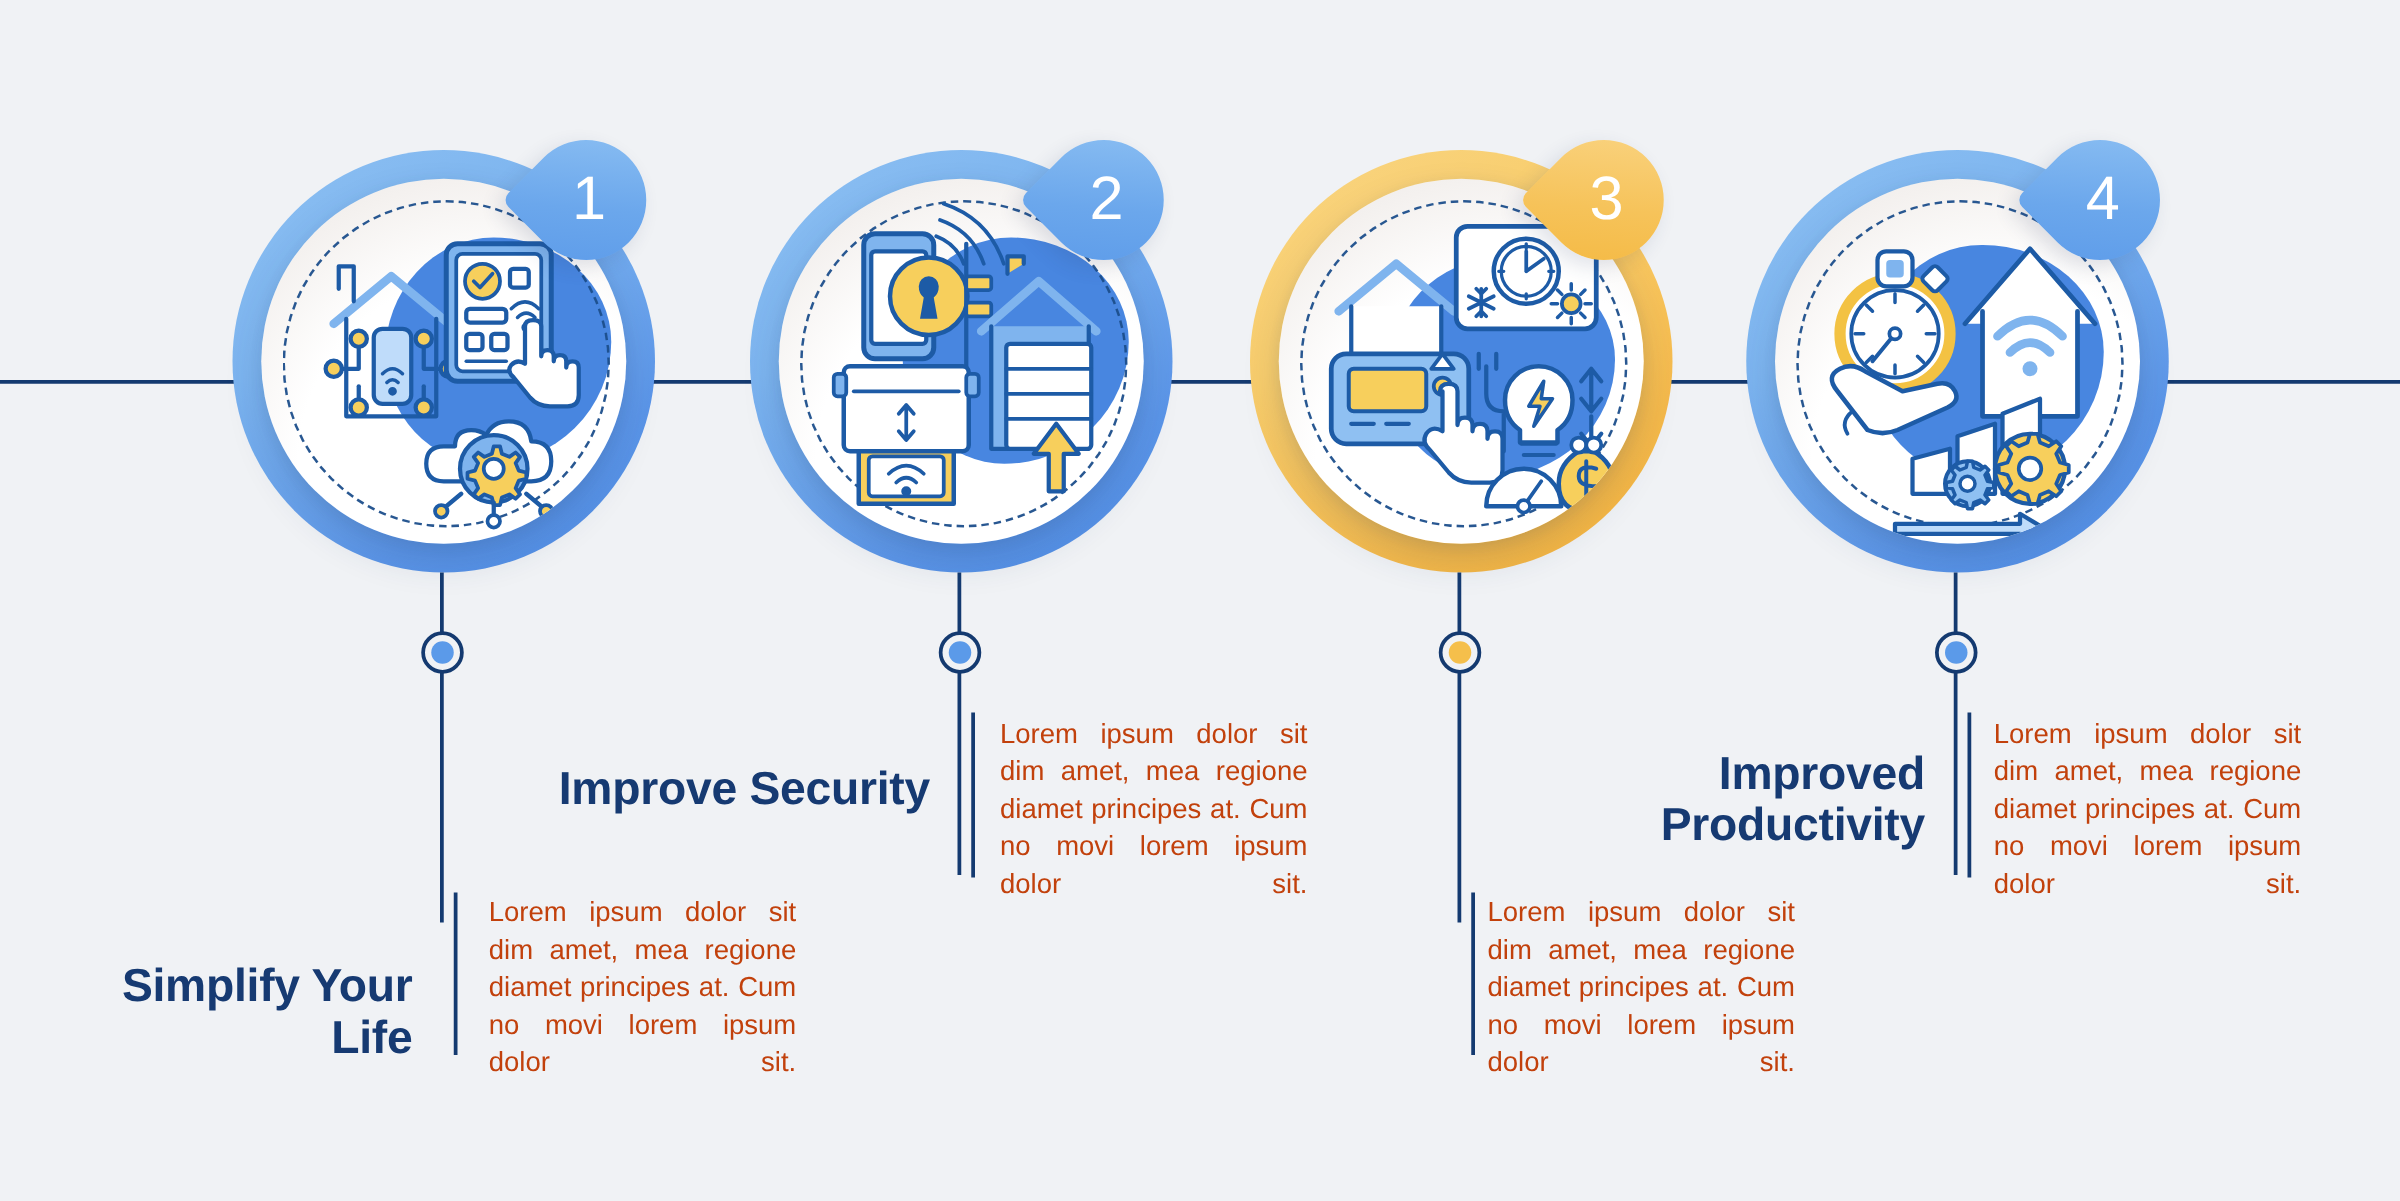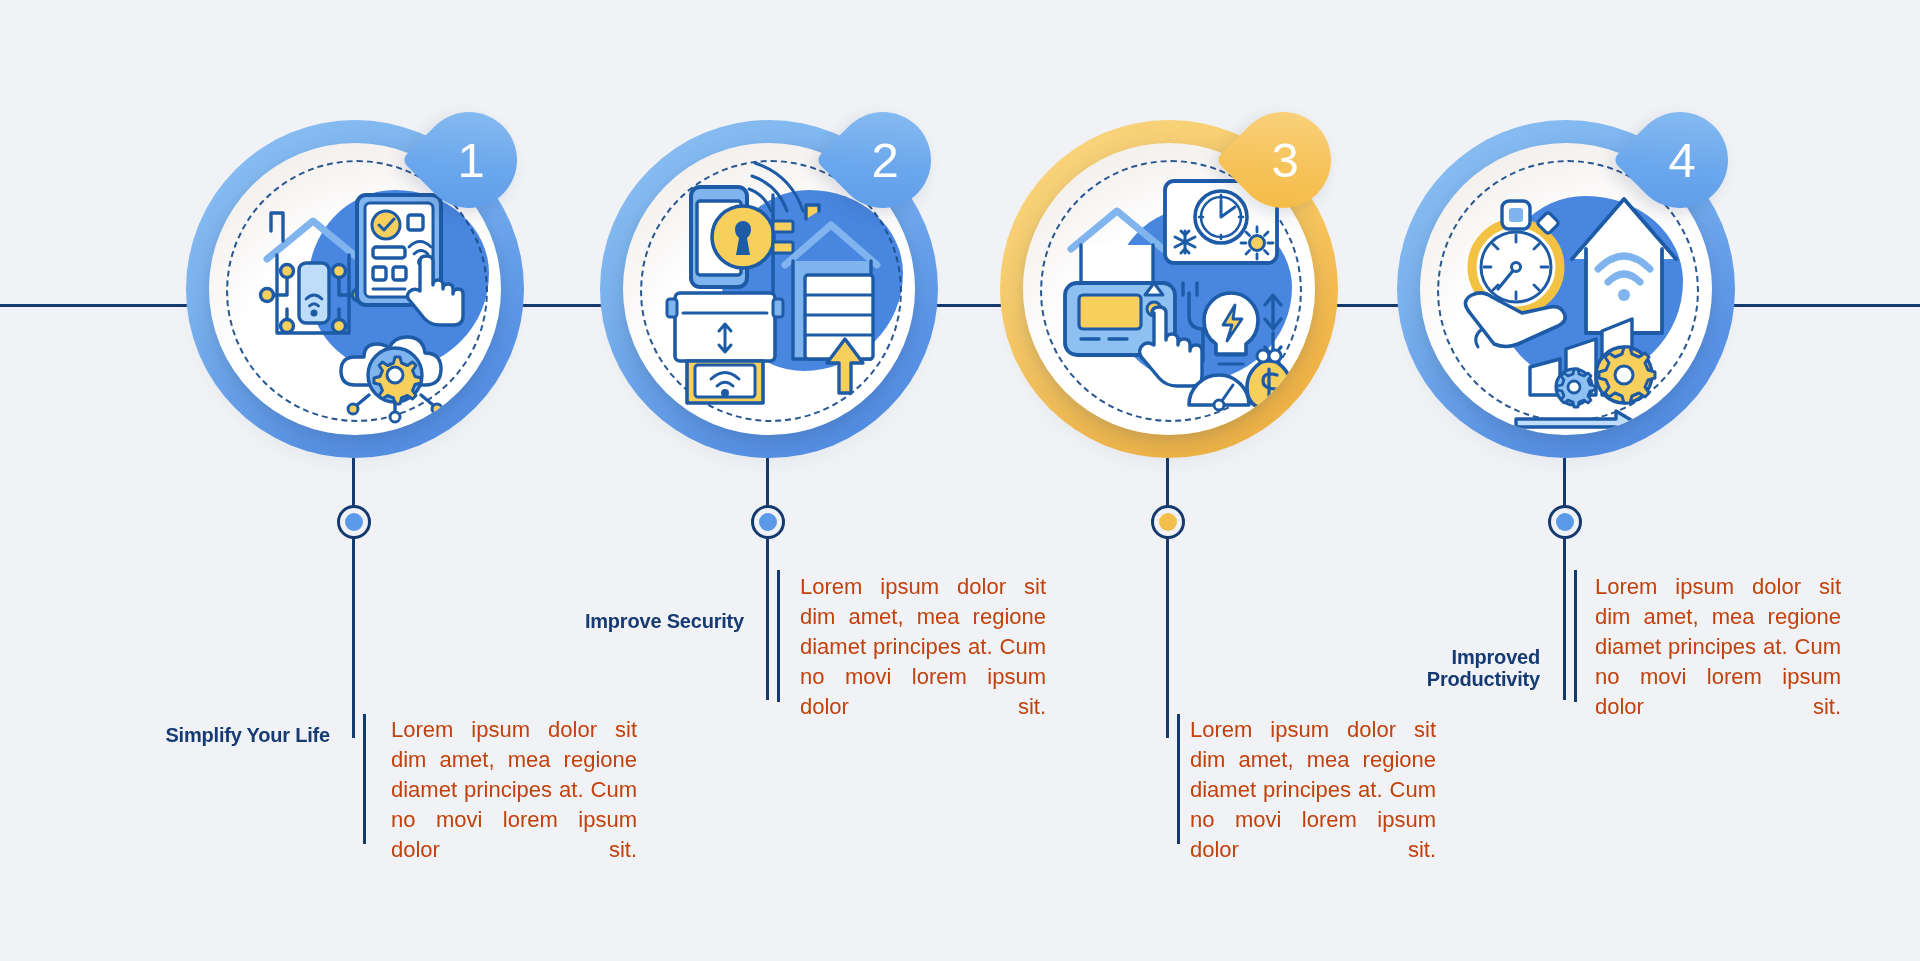--- a/index.html
+++ b/index.html
@@ -154,21 +154,21 @@
     display: block;
     width: 18px;
     height: 18px;
     border-radius: 50%;
   }
   .dot i.blue  { background: #5b9ae9; }
   .dot i.amber { background: #f5bf4b; }
   .heading {
     position: absolute;
     color: #163a72;
-    font-size: 20px;
+    font-size: 37px;
     font-weight: bold;
     line-height: 1.12;
     letter-spacing: -0.2px;
   }
   .heading.right { text-align: right; }
   .body {
     position: absolute;
     color: #c2410c;
     font-size: 22px;
     line-height: 1.36;
@@ -242,21 +242,21 @@
       </svg>
     </div>
     <div class="badge blue">
       <span>1</span>
     </div>
   </div>
   <div class="stem" style="left:352px; top:458px; height:280px;"></div>
   <div class="dot" style="left:337px; top:505px;">
       <i class="blue"></i>
     </div>
-  <div class="heading right" style="left:40px; top:724px; width:290px;">Simplify Your Life</div>
+  <div class="heading right" style="left:40px; top:768px; width:290px;">Simplify Your Life</div>
   <div class="divider" style="left:363px; top:714px; height:130px;"></div>
   <div class="body" style="left:391px; top:715px;">Lorem ipsum dolor sit dim amet, mea regione diamet principes at. Cum no movi lorem ipsum dolor sit.</div>
 
   <div class="node node-2">
     <div class="ring blue"></div>
     <div class="disc">
       <div class="blob"></div>
       <div class="orbit"></div>
       <svg class="art" viewBox="0 0 292 292">
         <g fill="none" stroke="#1d5ba6" stroke-width="3.4" stroke-linecap="round" stroke-linejoin="round">
@@ -424,17 +424,17 @@
       </svg>
     </div>
     <div class="badge blue">
       <span>4</span>
     </div>
   </div>
   <div class="stem" style="left:1563px; top:458px; height:242px;"></div>
   <div class="dot" style="left:1548px; top:505px;">
       <i class="blue"></i>
     </div>
-  <div class="heading right" style="left:1240px; top:598px; width:300px;margin-top:48px;"><span>Improved</span><br><span>Productivity</span></div>
+  <div class="heading right" style="left:1240px; top:598px; width:300px;"><span>Improved</span><br><span>Productivity</span></div>
   <div class="divider" style="left:1574px; top:570px; height:132px;"></div>
   <div class="body" style="left:1595px; top:572px;">Lorem ipsum dolor sit dim amet, mea regione diamet principes at. Cum no movi lorem ipsum dolor sit.</div>
 
 </div>
 
 </body></html>

